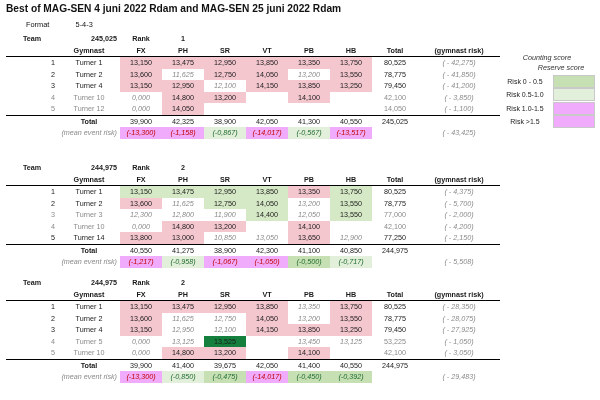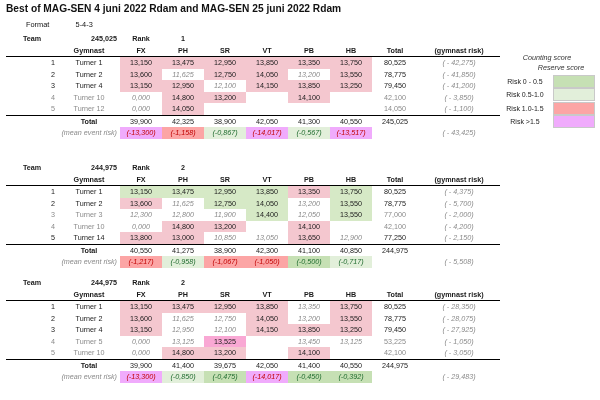--- a/index.html
+++ b/index.html
@@ -46,24 +46,24 @@
   .rt{text-align:right;}
   .lt{text-align:center;}
   .ital{font-style:italic;}
   .bold{font-weight:bold;}
   .botline td{border-bottom:1px solid #000;}
   .hdrline td{border-bottom:1px solid #000;}
 
   
   .r0{background:#c6e0b4;}      
   .r1{background:#e2efda;}      
-  .r2{background:#fca5a5;}      
+  .r2{background:#f0abfc;}      
   .r3{background:#f0abfc;}      
   .r-pink{background:#f4c7cf;}
-  .r-pink2{background:#f9a8d4;}
+  .r-pink2{background:#15803d;}
   .r-green{background:#d6e9c6;}
 
   .grey{color:#8a8a8a;}
   .red{color:#c00000;}
   .dkgreen{color:#1f6b2e;}
 
   
   .legend{position:absolute;left:497px;top:53px;width:100px;text-align:center;}
   .legend .lg-title{font-size:7.2px;font-style:italic;color:#333;margin-bottom:1px;}
   .legend .lg-row{display:flex;align-items:center;height:12.5px;margin-bottom:1px;}

